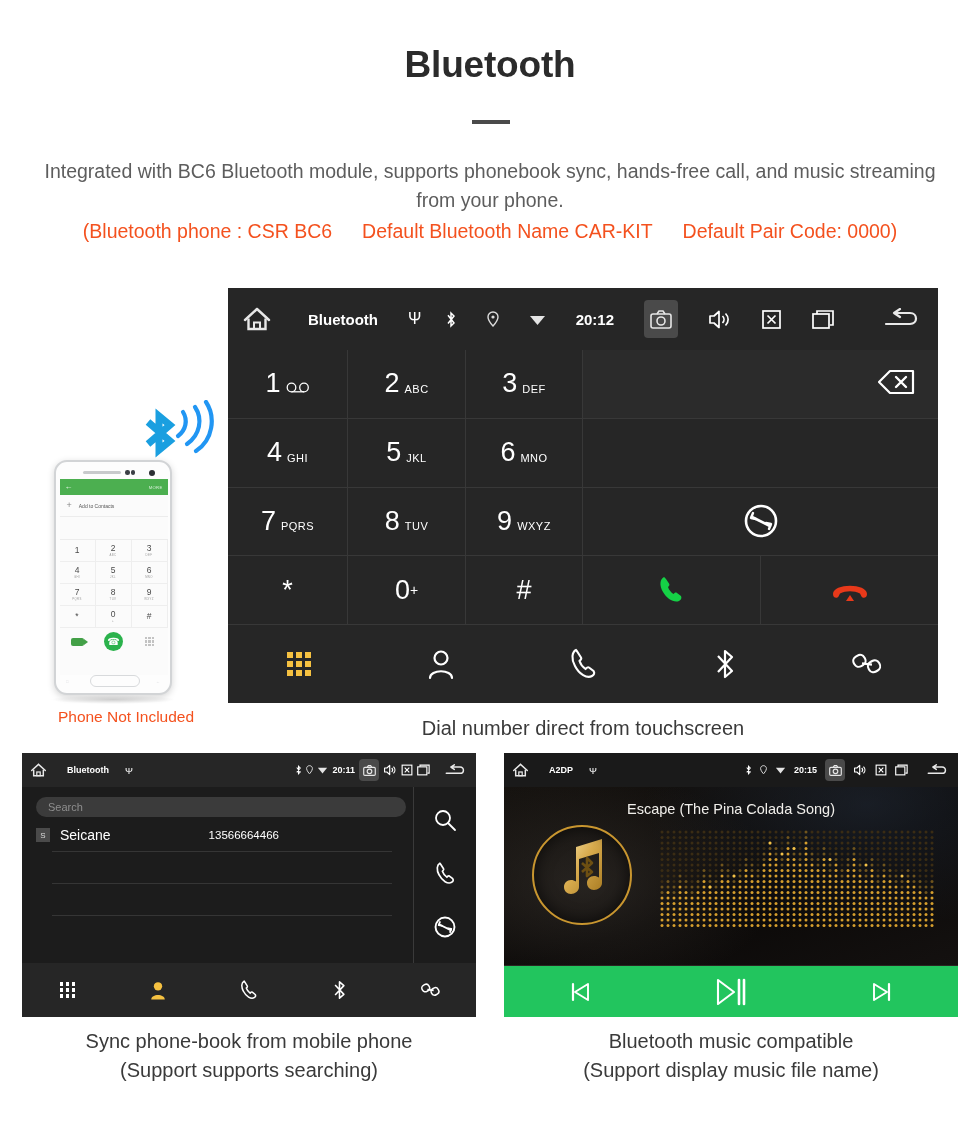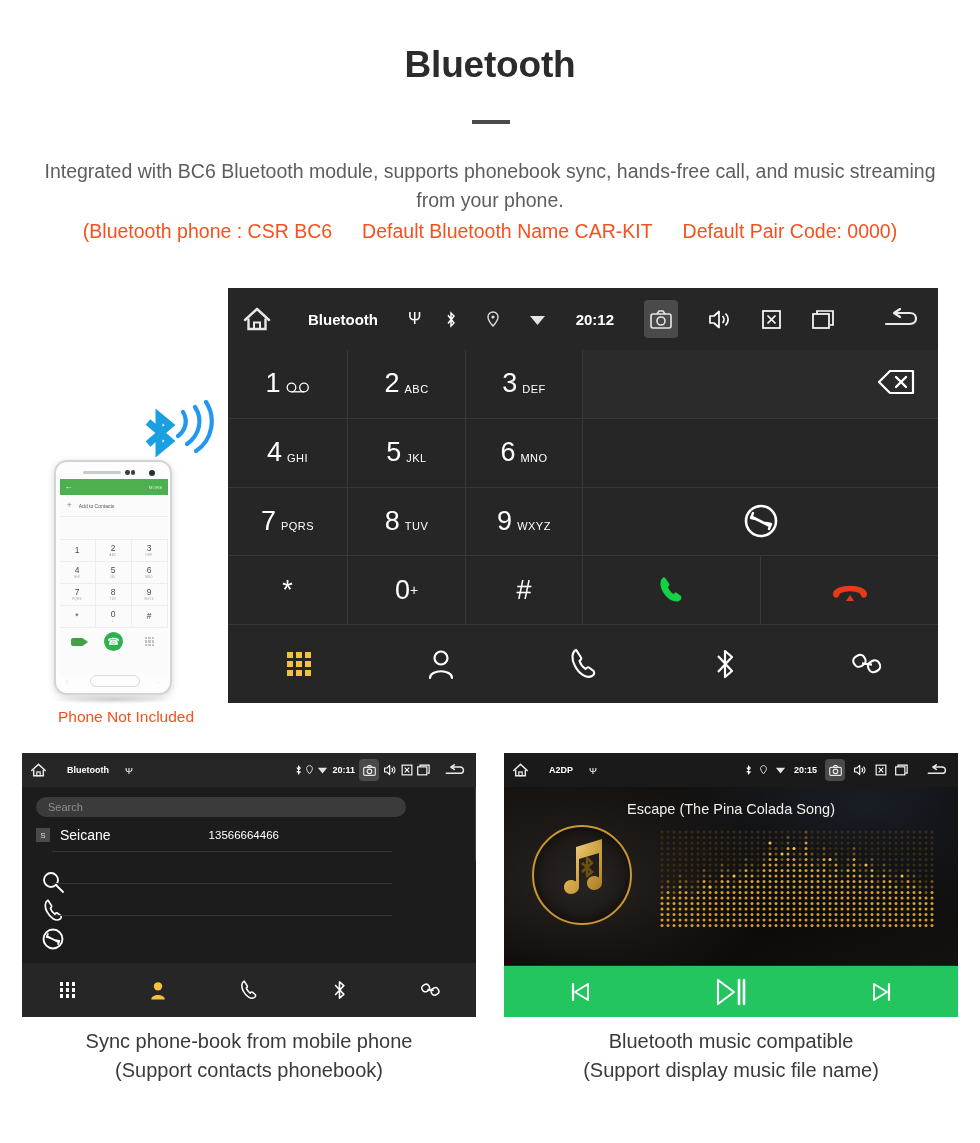--- a/index.html
+++ b/index.html
@@ -152,21 +152,21 @@
     position:absolute; text-align:center; color:#3a3a3a; font-size:20px; line-height:29px;
   }
 
   
   #pb-device { left:22px; top:753px; width:454px; height:264px; }
   #pb-status { height:34px; padding:0 8px; }
   #pb-status .sb-title { font-size:9px; margin-left:20px; }
   #pb-status .usb { margin-left:16px; font-size:9.5px; }
   #pb-status .sb-right { gap:4px; }
   #pb-status .sb-time { font-size:9px; }
-  .pb-body { position:absolute; left:0; top:34px; width:454px; height:176px; display:flex;flex-direction:column; }
+  .pb-body { position:absolute; left:0; top:34px; width:454px; height:176px; display:flex; }
   .pb-list { flex:1; position:relative; border-right:1px solid #3a3a3a; }
   .pb-search {
     position:absolute; left:14px; top:10px; width:370px; height:20px;
     background:#3b3b3b; border-radius:10px; color:#8e8e8e; font-size:11px;
     display:flex; align-items:center; padding-left:12px;
   }
   .pb-row {
     position:absolute; left:14px; top:36px; width:370px; height:24px;
     display:flex; align-items:center; color:#fff; font-size:14px;
   }
@@ -517,20 +517,21 @@
           <g transform="rotate(-30 15 17)">
             <rect x="4" y="5" width="12" height="11" rx="5" fill="none" stroke="#fff" stroke-width="2.1"></rect>
             <rect x="14" y="17" width="12" height="11" rx="5" fill="none" stroke="#fff" stroke-width="2.1"></rect>
             <path d="M11 14 L19 20" stroke="#fff" stroke-width="2.1"></path>
           </g>
         </svg>
       </div>
     </div>
   </div>
 
+  <div class="cap" style="left:228px; top:714px; width:710px;">Dial number direct from touchscreen</div>
 
   <div class="device" id="pb-device">
 
     <div class="statusbar" id="pb-status">
       <div class="sb-left">
         <svg width="17" height="16" viewBox="0 0 30 28">
           <path d="M15 4 L27 15 M15 4 L3 15" stroke="#e8e8e8" stroke-width="2.6" fill="none" stroke-linecap="round"></path>
           <path d="M6.5 13.5 V24 H23.5 V13.5" stroke="#e8e8e8" stroke-width="2.6" fill="none"></path>
           <rect x="12" y="17.5" width="6" height="6.5" stroke="#e8e8e8" stroke-width="2.2" fill="none"></rect>
         </svg>
@@ -661,21 +662,21 @@
             <rect x="4" y="5" width="12" height="11" rx="5" fill="none" stroke="#fff" stroke-width="2.4"></rect>
             <rect x="14" y="17" width="12" height="11" rx="5" fill="none" stroke="#fff" stroke-width="2.4"></rect>
             <path d="M11 14 L19 20" stroke="#fff" stroke-width="2.4"></path>
           </g>
         </svg>
       </div>
     </div>
   </div>
 
   <div class="cap" style="left:22px; top:1027px; width:454px;">Sync phone-book from mobile phone</div>
-  <div class="cap" style="left:22px; top:1056px; width:454px;">(Support contacts phonebook)</div>
+  <div class="cap" style="left:22px; top:1056px; width:454px;">(Support supports searching)</div>
 
   <div class="device" id="mu-device">
 
     <div class="statusbar" id="mu-status">
       <div class="sb-left">
         <svg width="17" height="16" viewBox="0 0 30 28">
           <path d="M15 4 L27 15 M15 4 L3 15" stroke="#e8e8e8" stroke-width="2.6" fill="none" stroke-linecap="round"></path>
           <path d="M6.5 13.5 V24 H23.5 V13.5" stroke="#e8e8e8" stroke-width="2.6" fill="none"></path>
           <rect x="12" y="17.5" width="6" height="6.5" stroke="#e8e8e8" stroke-width="2.2" fill="none"></rect>
         </svg>

